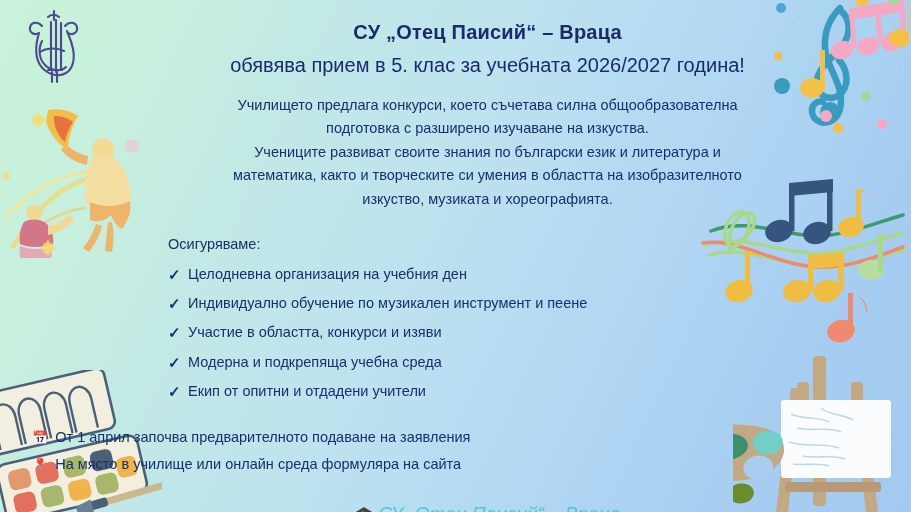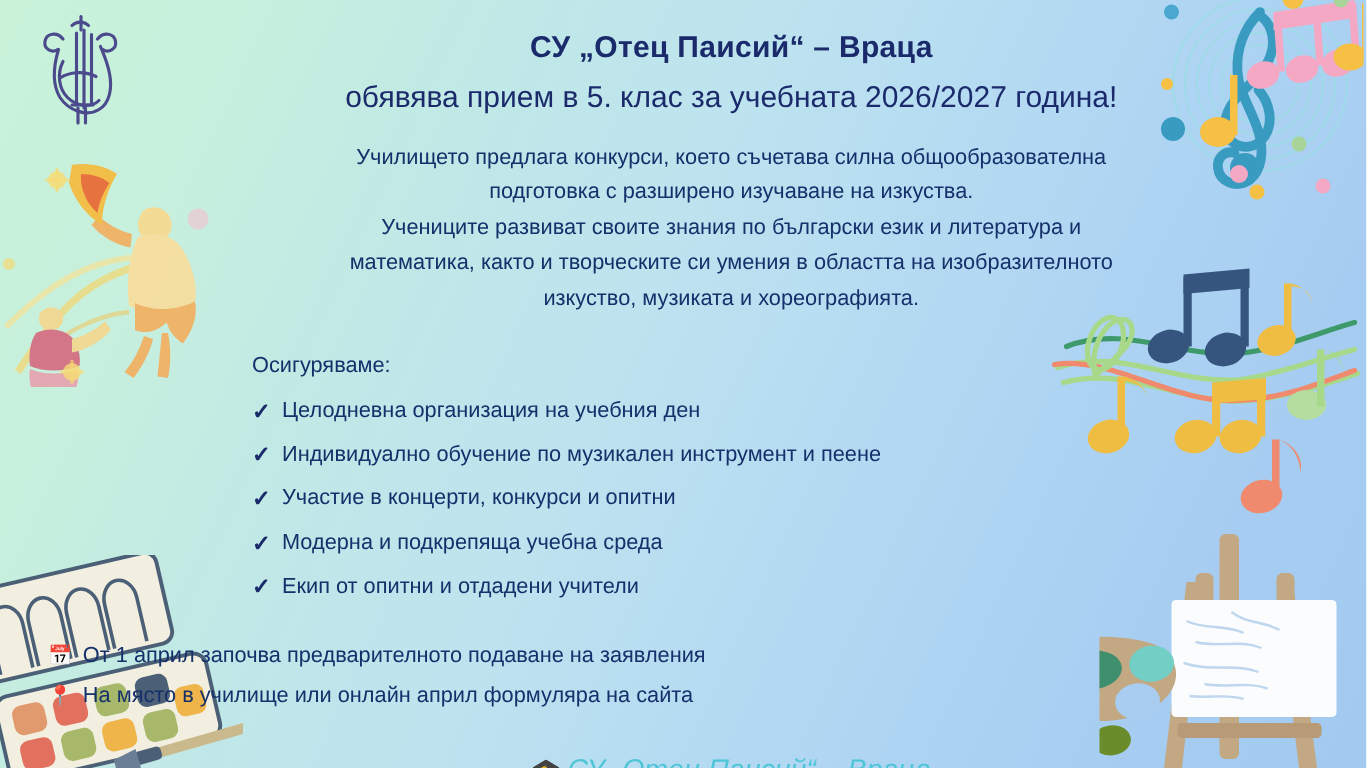--- a/index.html
+++ b/index.html
@@ -374,41 +374,41 @@
         <li class="check-item">
           <span class="check-mark">✓</span>
           <span>Целодневна организация на учебния ден</span>
         </li>
         <li class="check-item">
           <span class="check-mark">✓</span>
           <span>Индивидуално обучение по музикален инструмент и пеене</span>
         </li>
         <li class="check-item">
           <span class="check-mark">✓</span>
-          <span>Участие в концерти, конкурси и опитни</span>
+          <span>Участие в областта, конкурси и изяви</span>
         </li>
         <li class="check-item">
           <span class="check-mark">✓</span>
           <span>Модерна и подкрепяща учебна среда</span>
         </li>
         <li class="check-item">
           <span class="check-mark">✓</span>
           <span>Екип от опитни и отдадени учители</span>
         </li>
       </ul>
     </div>
 
     <div class="info-block">
       <div class="info-row">
         <span class="emoji">📅</span>
         <span>От 1 април започва предварителното подаване на заявления</span>
       </div>
       <div class="info-row">
         <span class="emoji">📍</span>
-        <span>На място в училище или онлайн април формуляра на сайта</span>
+        <span>На място в училище или онлайн среда формуляра на сайта</span>
       </div>
     </div>
 
     <div class="tagline-block">
       <div class="tagline1">
         <span class="cap-emoji">🎓</span><span>СУ „Отец Паисий“ – Враца</span>
       </div>
 
     </div>
 

